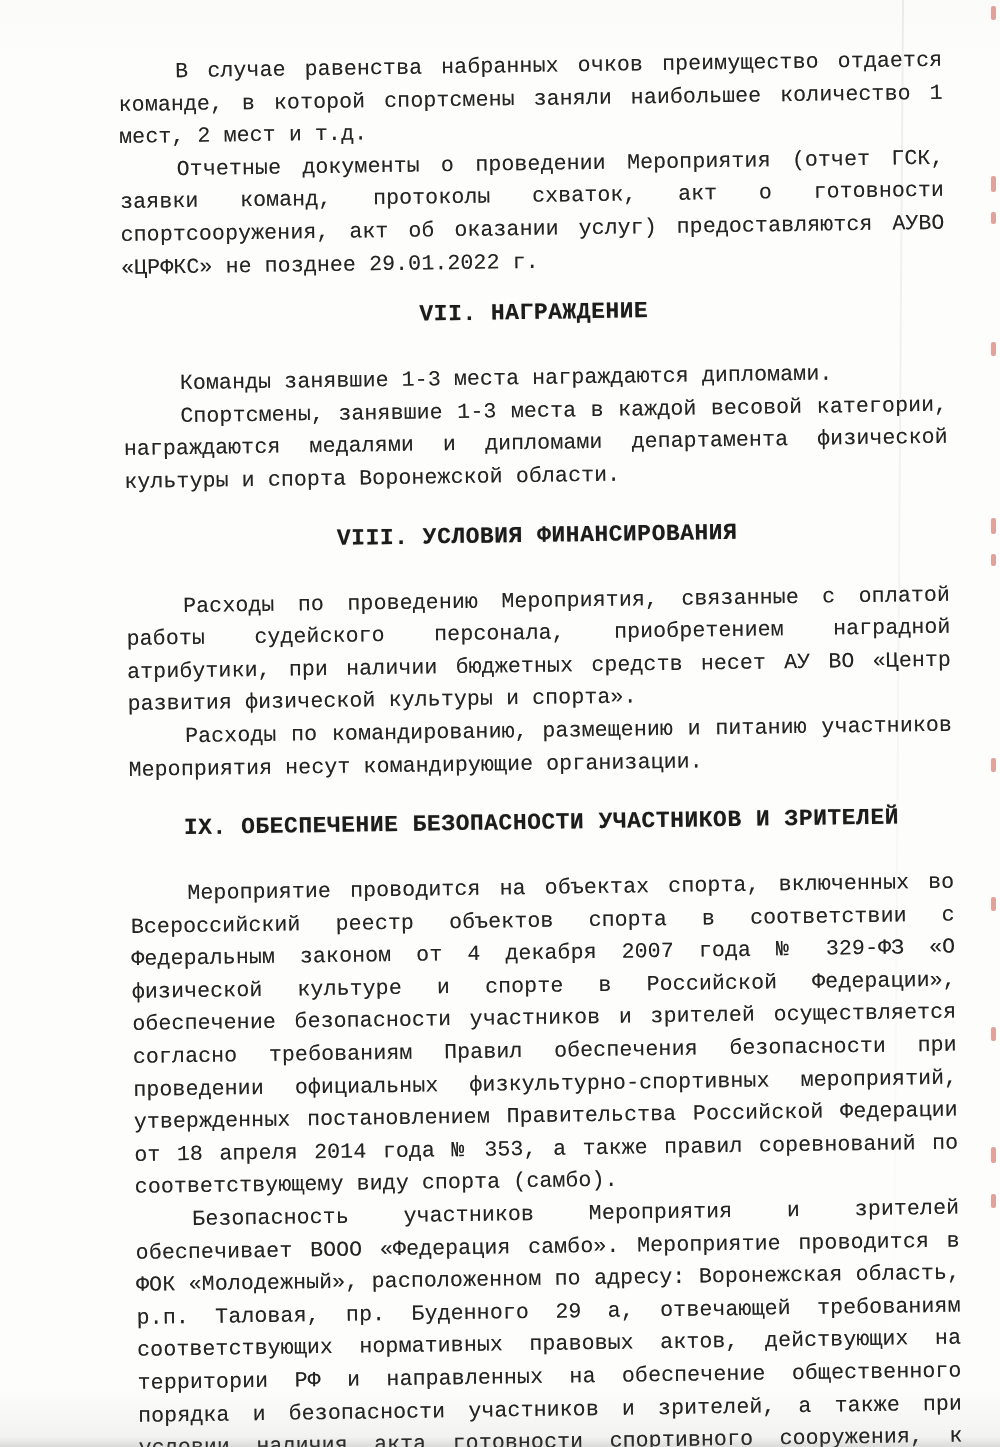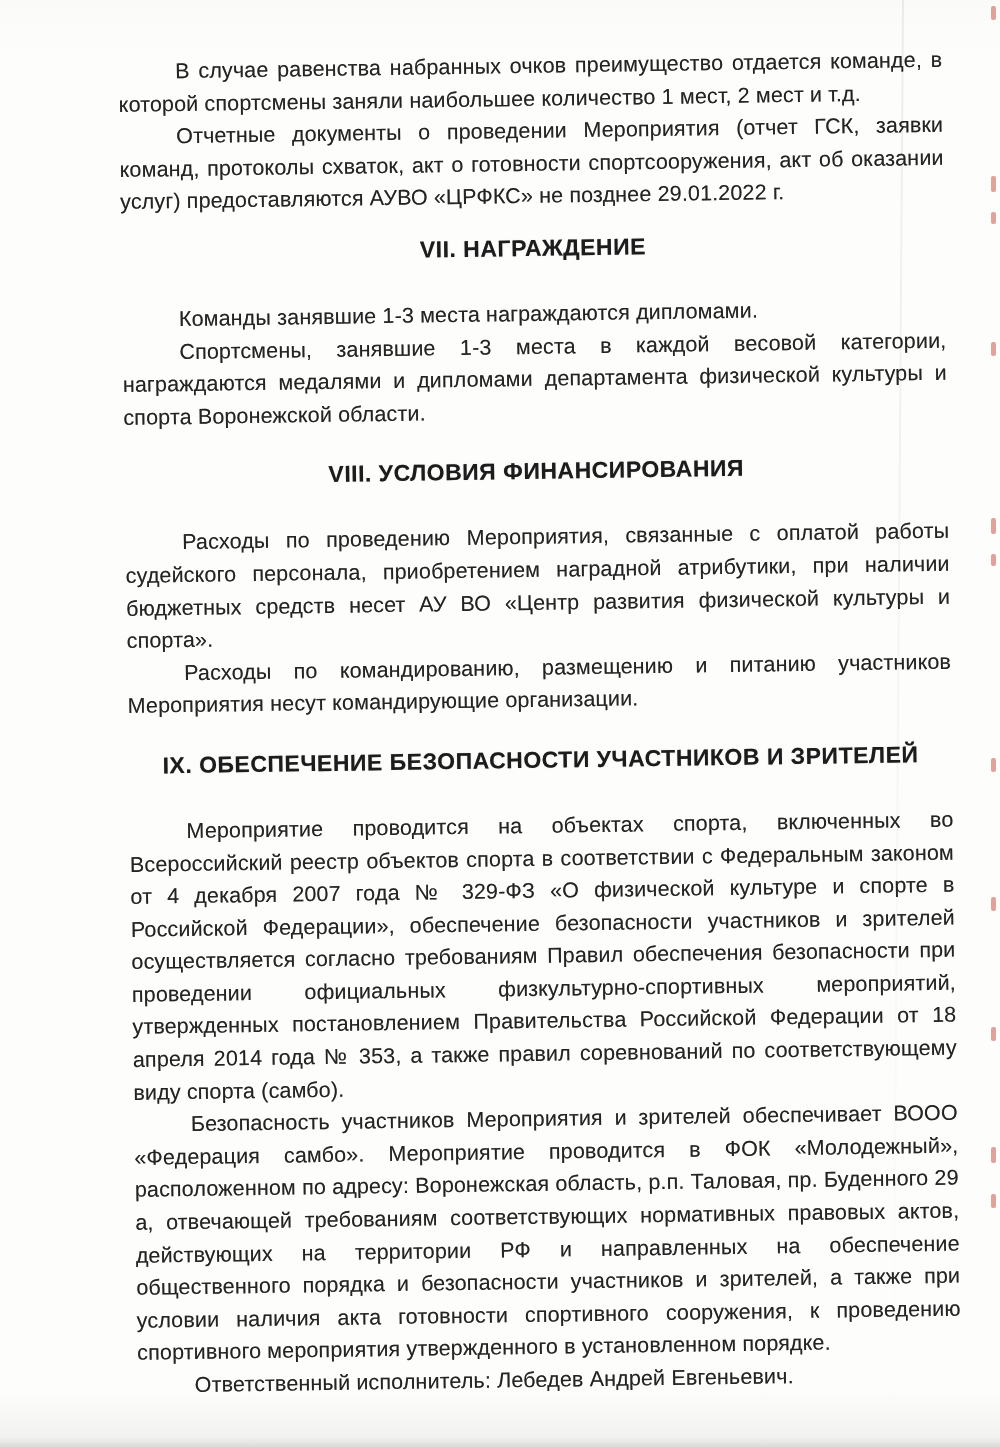--- a/index.html
+++ b/index.html
@@ -13,21 +13,21 @@
     height: 1447px;
     overflow: hidden;
   }
   .page {
     position: relative;
     width: 1000px;
     height: 1447px;
     background:
       linear-gradient(180deg, rgba(245,245,243,0.35) 0%, rgba(255,255,255,0) 4%, rgba(255,255,255,0) 96%, rgba(210,210,208,0.30) 100%),
       #fdfdfc;
-    font-family: Liberation Sans, sans-serif;
+    font-family: Liberation Mono, monospace;
     color: #1f1f1f;
     overflow: hidden;
   }
   
   .crease {
     position: absolute;
     left: 897px;
     top: 0;
     width: 2px;
     height: 1447px;

